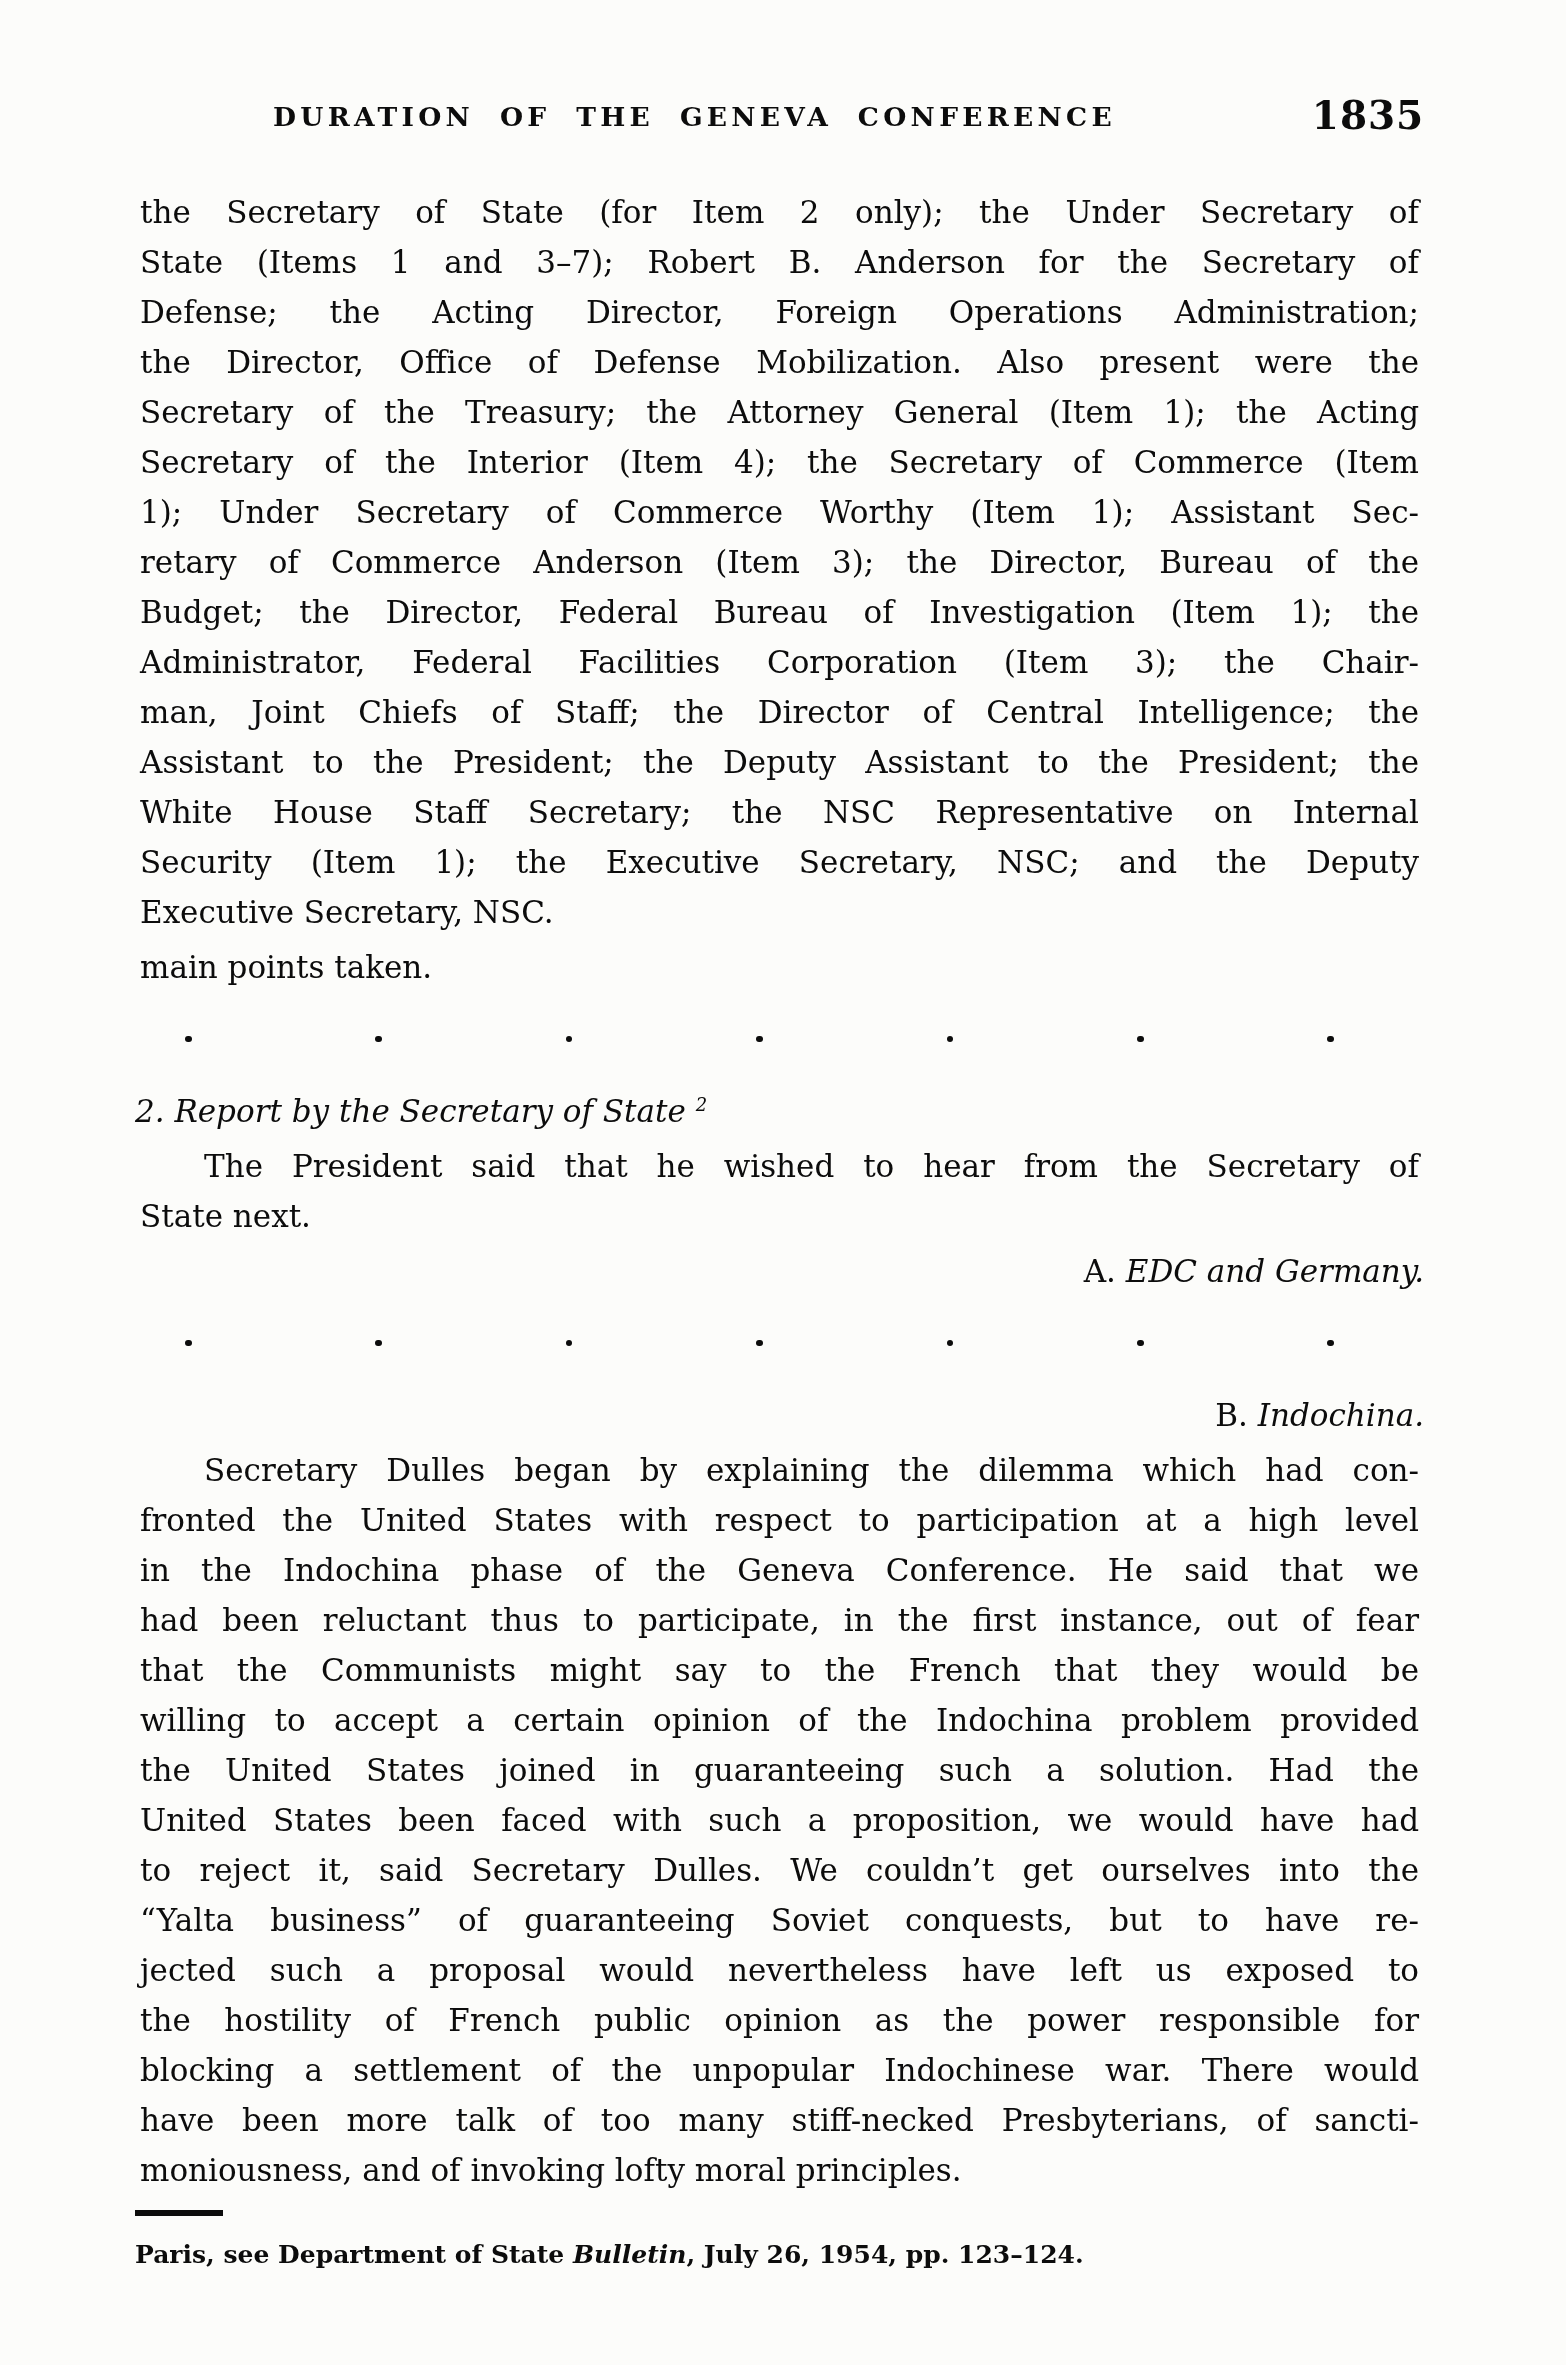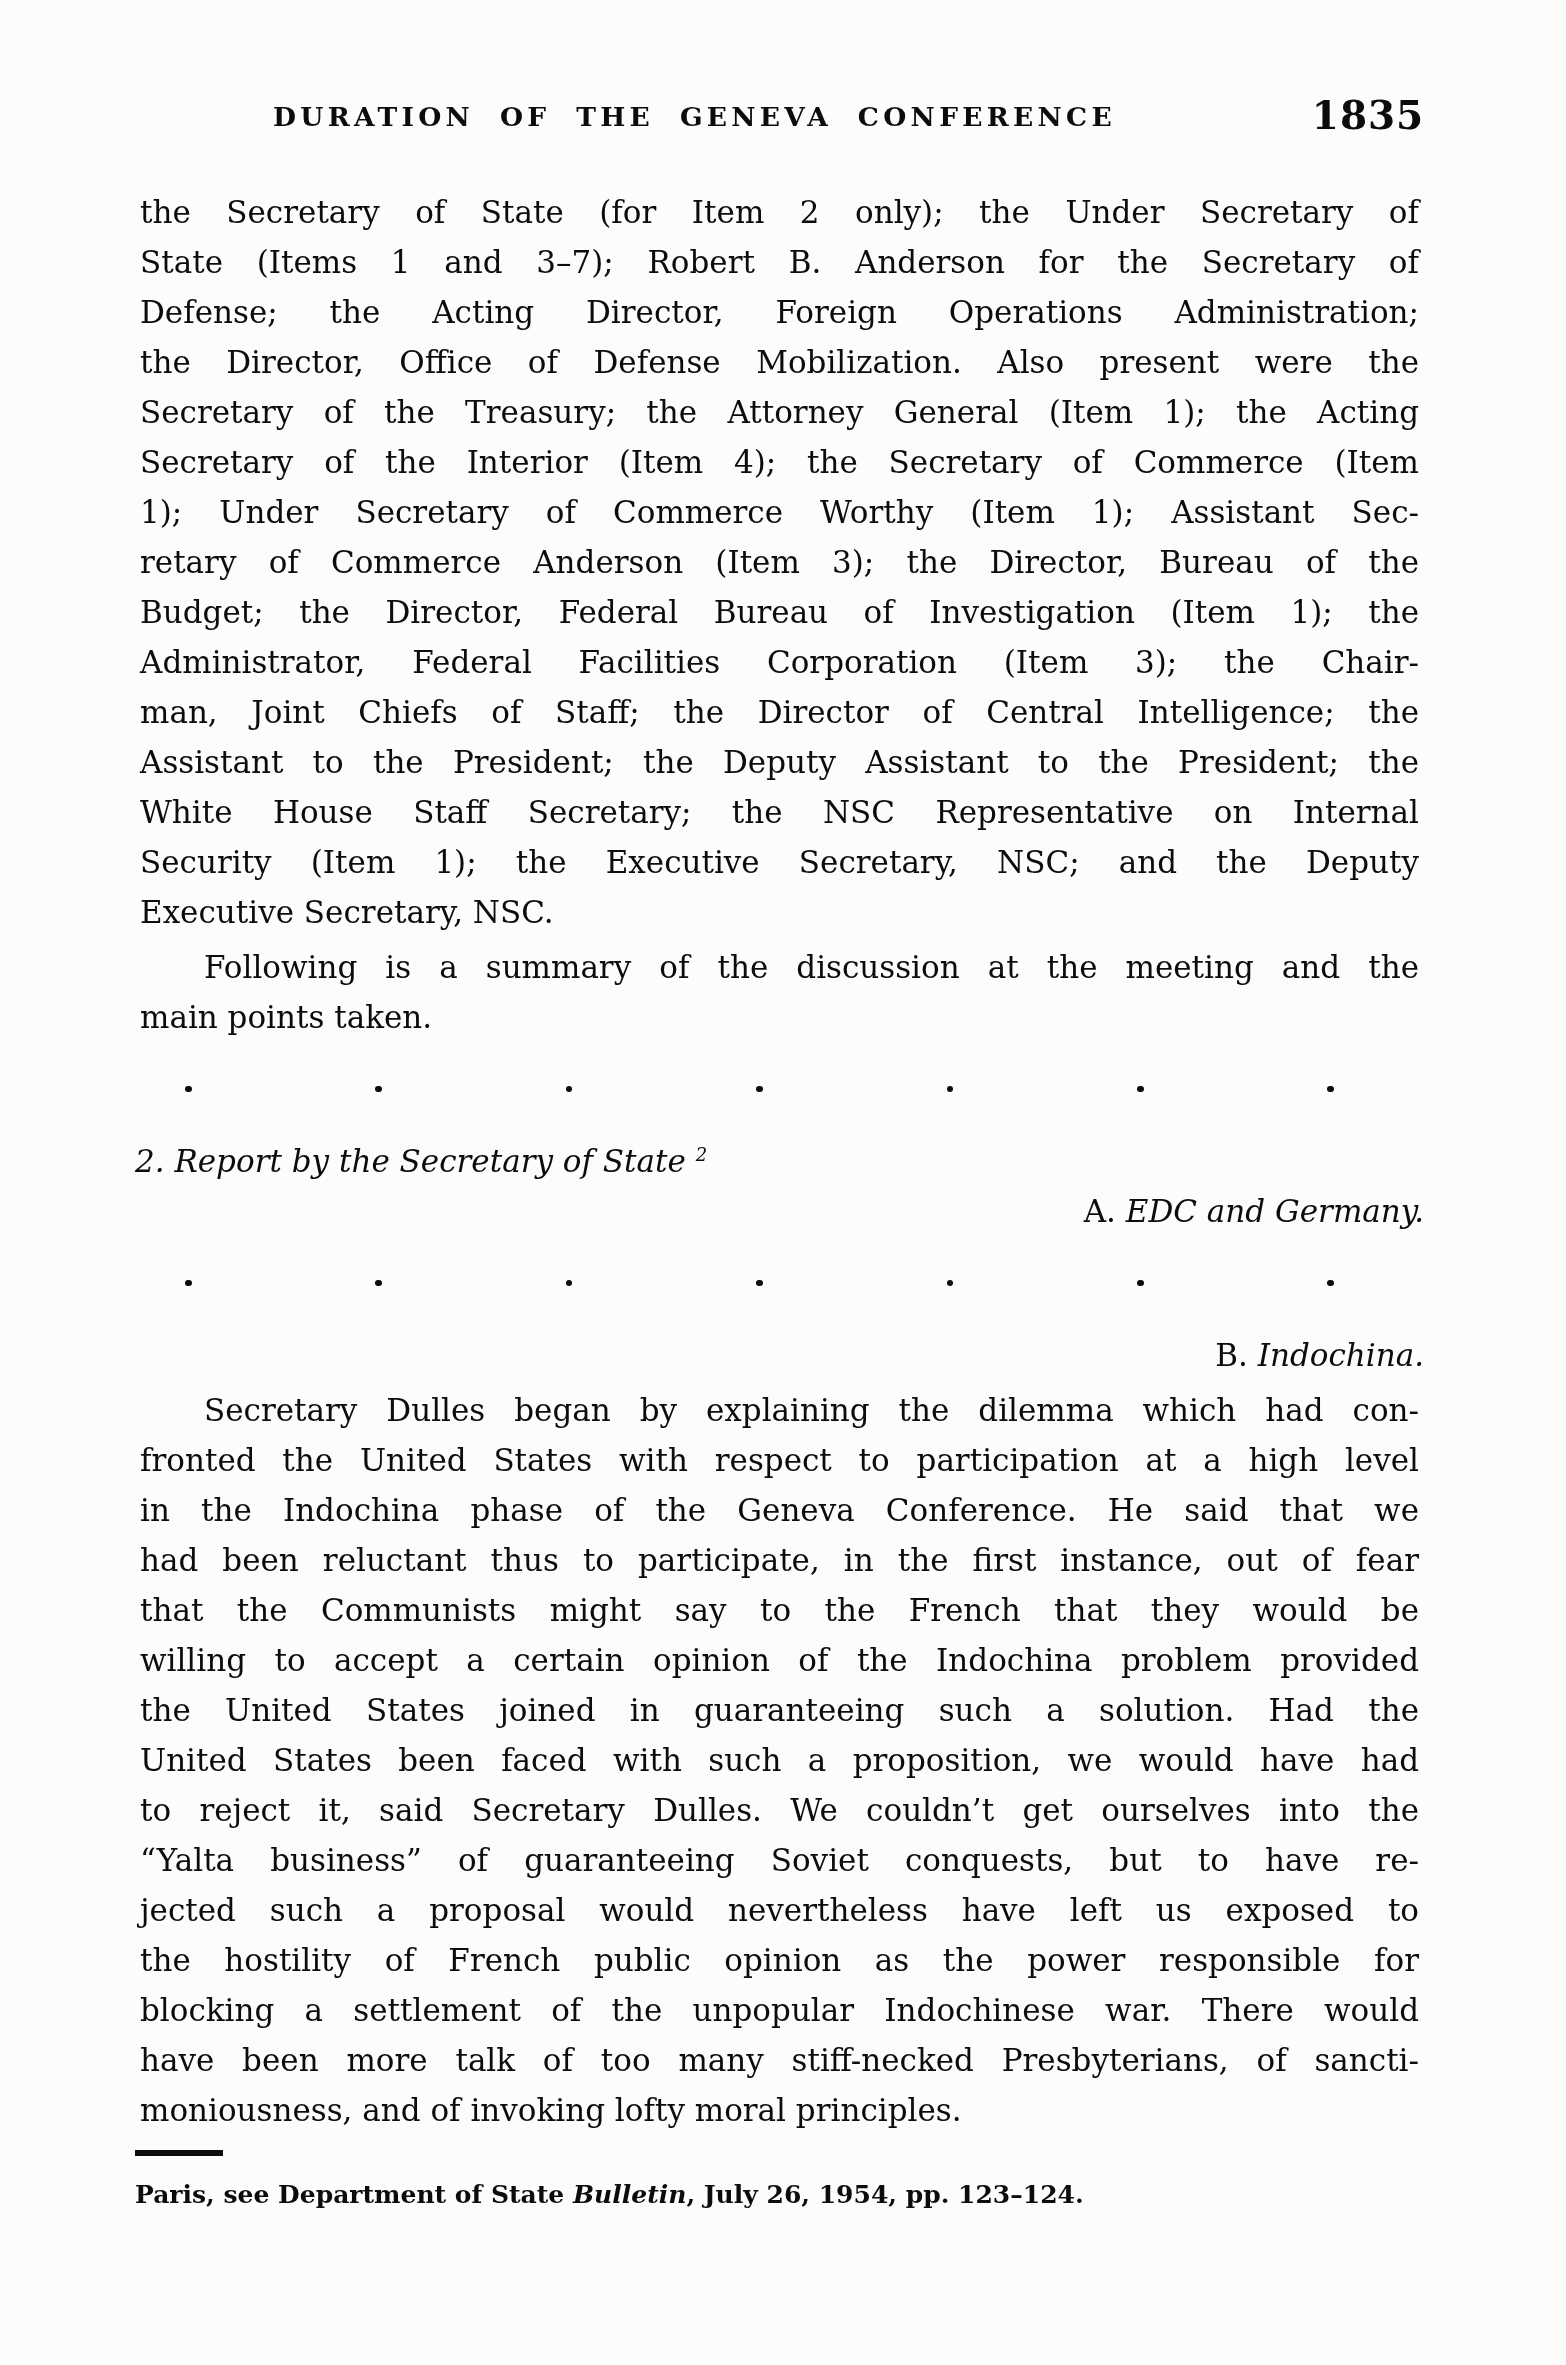--- a/index.html
+++ b/index.html
@@ -127,38 +127,41 @@
         <div class="line">Budget; the Director, Federal Bureau of Investigation (Item 1); the</div>
         <div class="line">Administrator, Federal Facilities Corporation (Item 3); the Chair-</div>
         <div class="line">man, Joint Chiefs of Staff; the Director of Central Intelligence; the</div>
         <div class="line">Assistant to the President; the Deputy Assistant to the President; the</div>
         <div class="line">White House Staff Secretary; the NSC Representative on Internal</div>
         <div class="line">Security (Item 1); the Executive Secretary, NSC; and the Deputy</div>
         <div class="line last">Executive Secretary, NSC.</div>
       </div>
 
     <div class="para">
-        <div class="line indent">Following is a summary of the discussion at the meeting and the</div>
         <div class="line last">main points taken.</div>
       </div>
 
     <div class="dots-row">
         <span class="dot"></span>
         <span class="dot"></span>
         <span class="dot"></span>
         <span class="dot"></span>
         <span class="dot"></span>
         <span class="dot"></span>
         <span class="dot"></span>
       </div>
 
     <div class="heading">
       <span class="it">2. </span><span class="it">Report by the Secretary of State</span> <span class="sup it">2</span>
     </div>
 
+    <div class="para">
+        <div class="line indent">The President said that he wished to hear from the Secretary of</div>
+        <div class="line last">State next.</div>
+      </div>
 
     <div class="heading sub">
       <span>A. </span><span class="it">EDC and Germany.</span>
     </div>
 
     <div class="dots-row">
         <span class="dot"></span>
         <span class="dot"></span>
         <span class="dot"></span>
         <span class="dot"></span>

